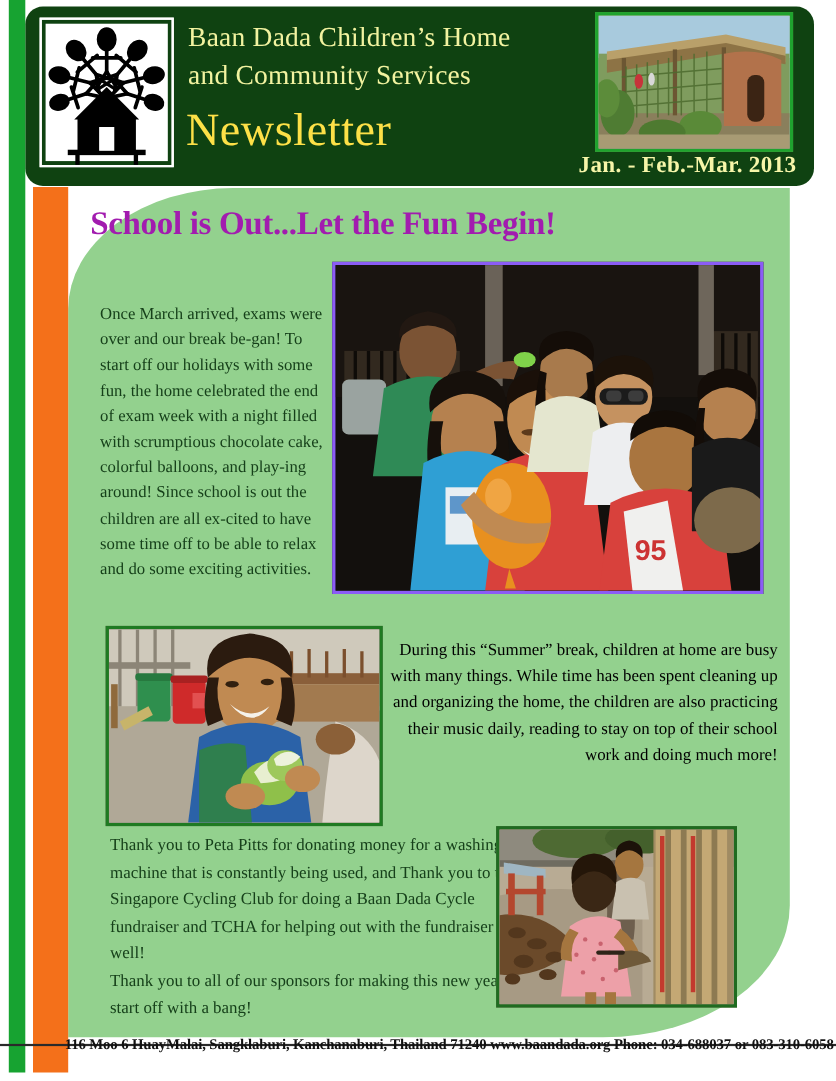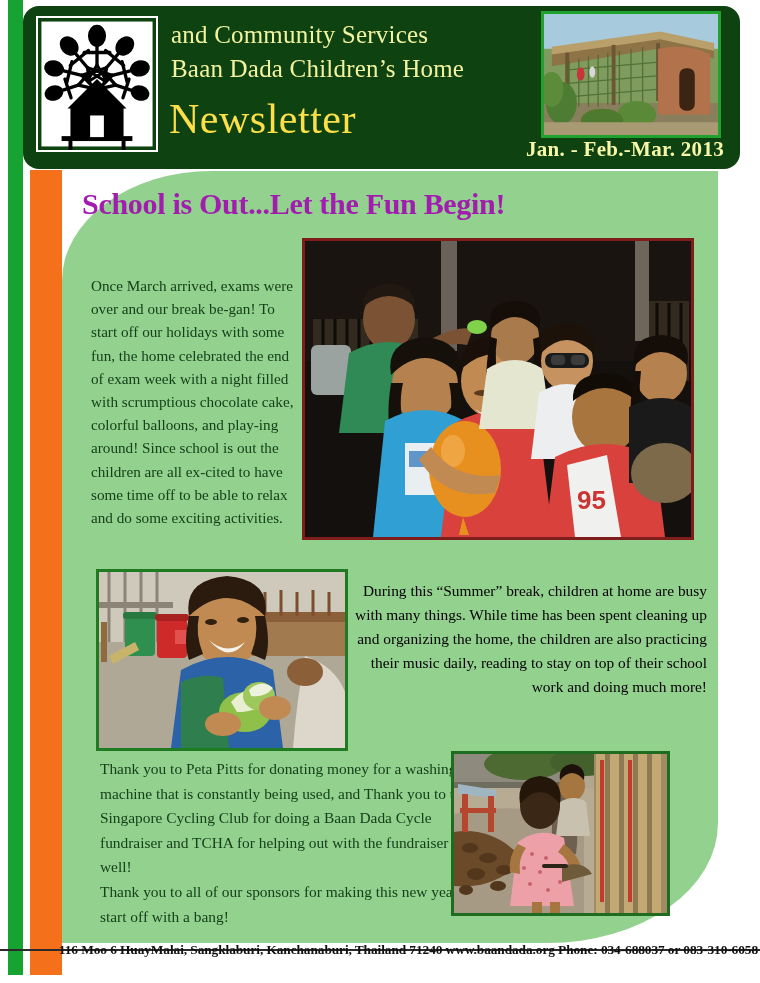--- a/index.html
+++ b/index.html
@@ -126,21 +126,21 @@
     font-size: 15.2px;
     line-height: 23.2px;
     margin-top: 39px;
   }
 
   
   .photo-main {
     position: absolute;
     left: 240px; top: 67px;
     width: 392px; height: 302px;
-    border: 3px solid #7f1d1d;
+    border: 3px solid #8b5cf6;
     box-sizing: border-box;
     overflow: hidden;
     background: #171310;
   }
 
   
   .photo-mid {
     position: absolute;
     left: 34px; top: 398px;
     width: 252px; height: 182px;
@@ -279,22 +279,22 @@
         </g>
         <rect x="53" y="99" width="14" height="22" fill="#ffffff"></rect>
         <g stroke="#000" stroke-width="3" stroke-linecap="round">
           <line x1="52" y1="64" x2="68" y2="54"></line>
           <line x1="68" y1="64" x2="52" y2="54"></line>
         </g>
       </svg>
     </div>
 
     <div class="org-title">
+      <div>Baan Dada Children’s Home</div>
       <div>and Community Services</div>
-      <div>Baan Dada Children’s Home</div>
     </div>
 
     <div class="newsletter-word">Newsletter</div>
 
     <div class="issue-date">Jan. - Feb.-Mar. 2013</div>
 
     <div class="header-photo">
       <svg class="hp-inner" viewBox="0 0 180 127" preserveAspectRatio="none" xmlns="http://www.w3.org/2000/svg">
         <rect width="180" height="127" fill="#9fc2d8"></rect>
         <rect y="0" width="180" height="40" fill="#a8cadd"></rect>

